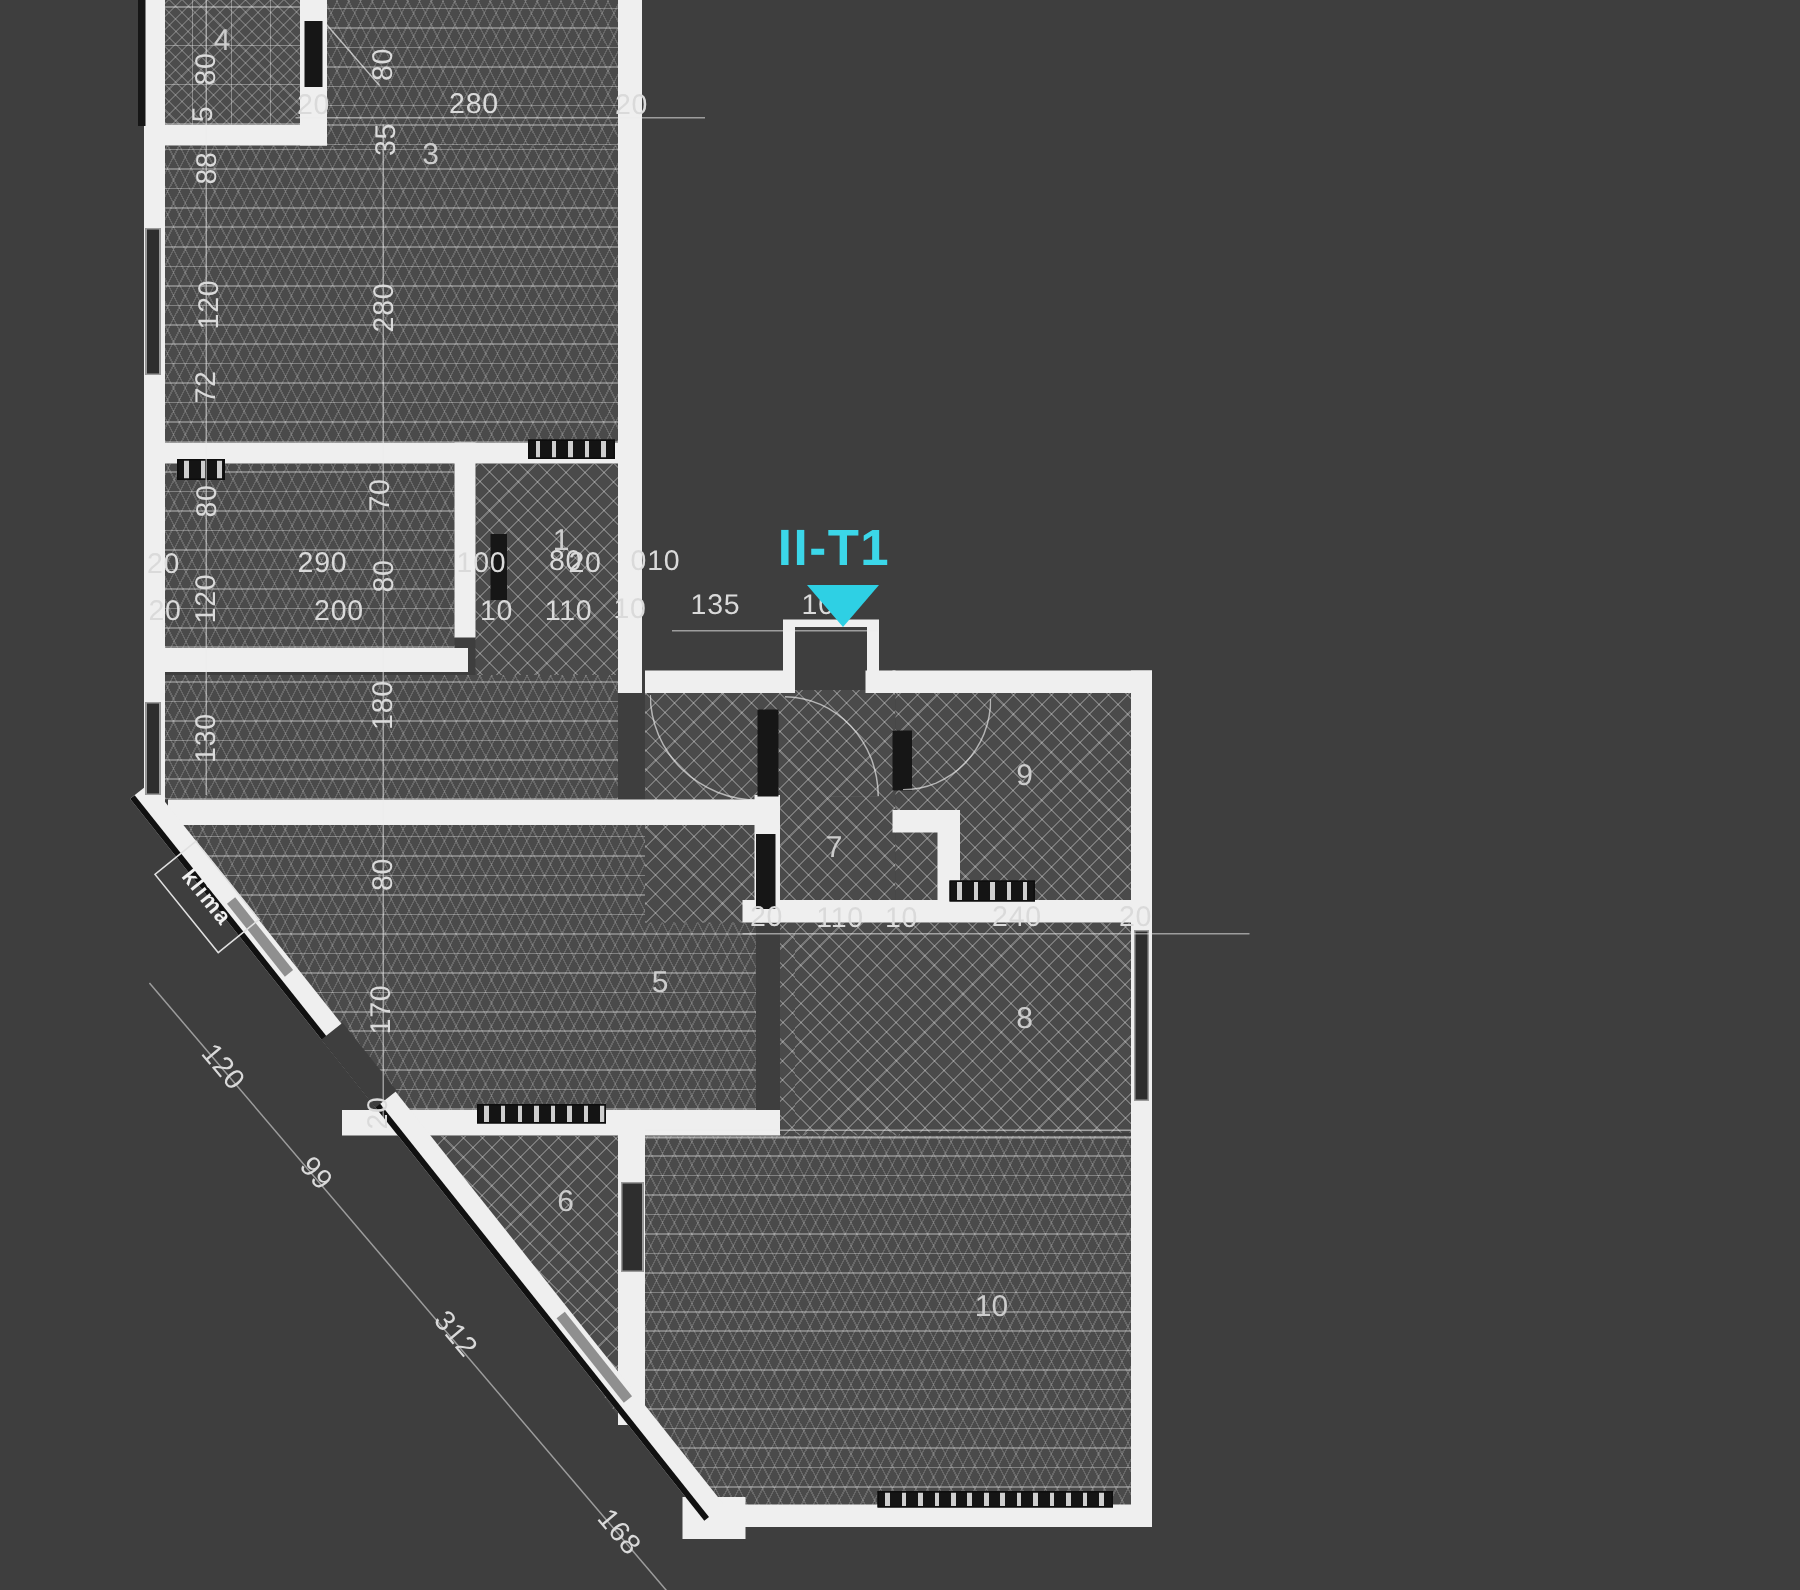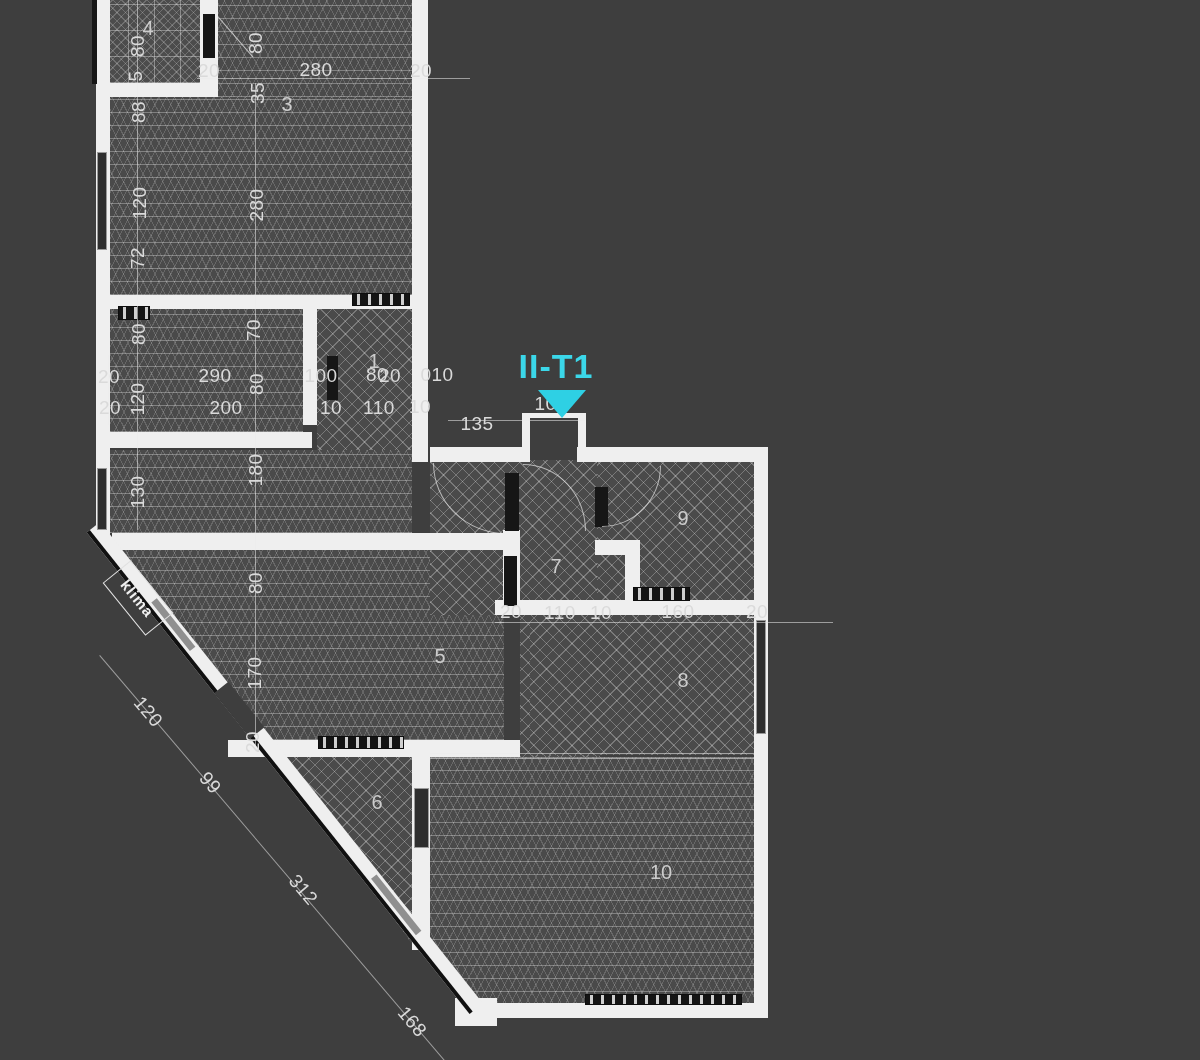--- a/index.html
+++ b/index.html
@@ -157,27 +157,27 @@
 
   <span class="lbl" style="left:215px;top:376px;">290</span>
   <span class="lbl" style="left:226px;top:408px;">200</span>
   <span class="lbl" style="left:321px;top:376px;">100</span>
   <span class="lbl" style="left:331px;top:408px;">10</span>
   <span class="lbl" style="left:377px;top:375px;">80</span>
   <span class="lbl" style="left:390px;top:376px;">20</span>
   <span class="lbl" style="left:379px;top:408px;">110</span>
   <span class="lbl" style="left:437px;top:375px;text-align:right;">010</span>
   <span class="lbl" style="left:420px;top:407px;">10</span>
-  <span class="lbl" style="left:477px;top:404px;margin-top:20px;">135</span>
+  <span class="lbl" style="left:477px;top:404px;">135</span>
   <span class="lbl" style="left:551px;top:404px;">100</span>
 
   <span class="lbl" style="left:511px;top:612px;">20</span>
   <span class="lbl" style="left:560px;top:613px;">110</span>
   <span class="lbl" style="left:601px;top:613px;">10</span>
-  <span class="lbl" style="left:678px;top:612px;">160</span>
+  <span class="lbl" style="left:678px;top:612px;">240</span>
   <span class="lbl" style="left:757px;top:612px;">20</span>
 
   <span class="lbl d" style="left:148px;top:712px;">120</span>
   <span class="lbl d" style="left:210px;top:783px;">99</span>
   <span class="lbl d" style="left:303px;top:890px;">312</span>
   <span class="lbl d" style="left:412px;top:1022px;">168</span>
 
   <span class="room" style="left:148px;top:28px;">4</span>
   <span class="room" style="left:287px;top:104px;">3</span>
   <span class="room" style="left:374px;top:361px;">1</span>

